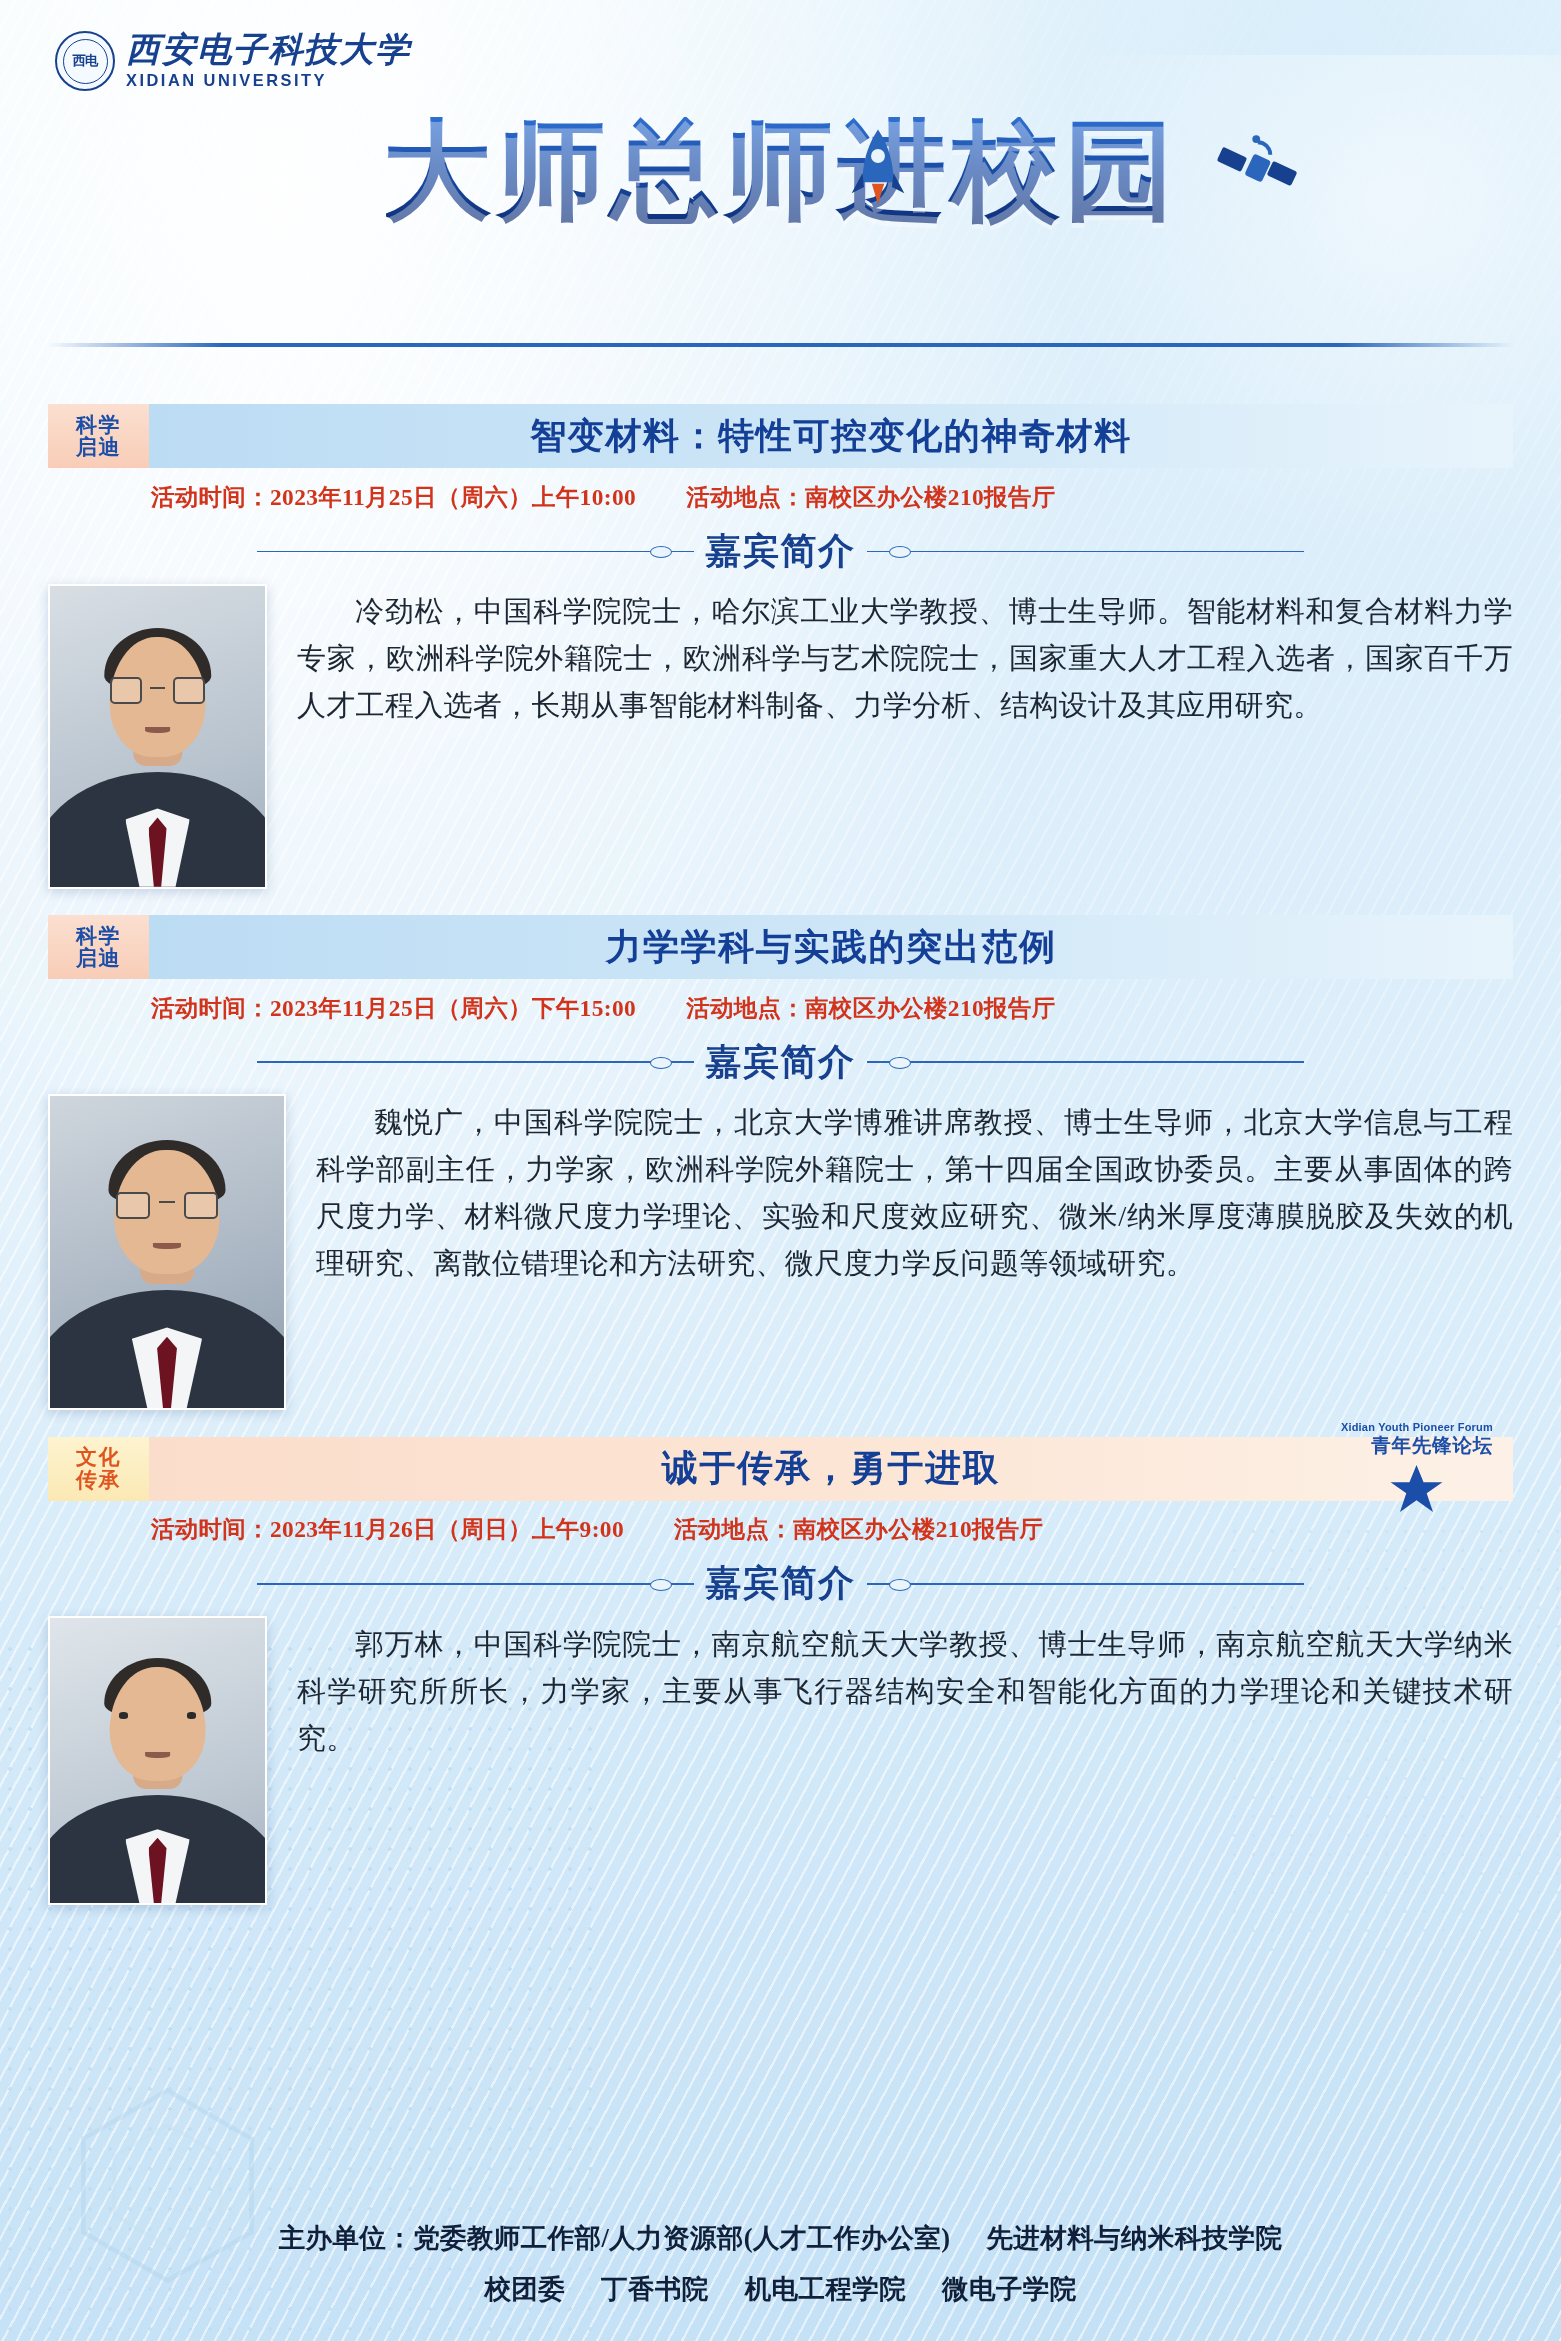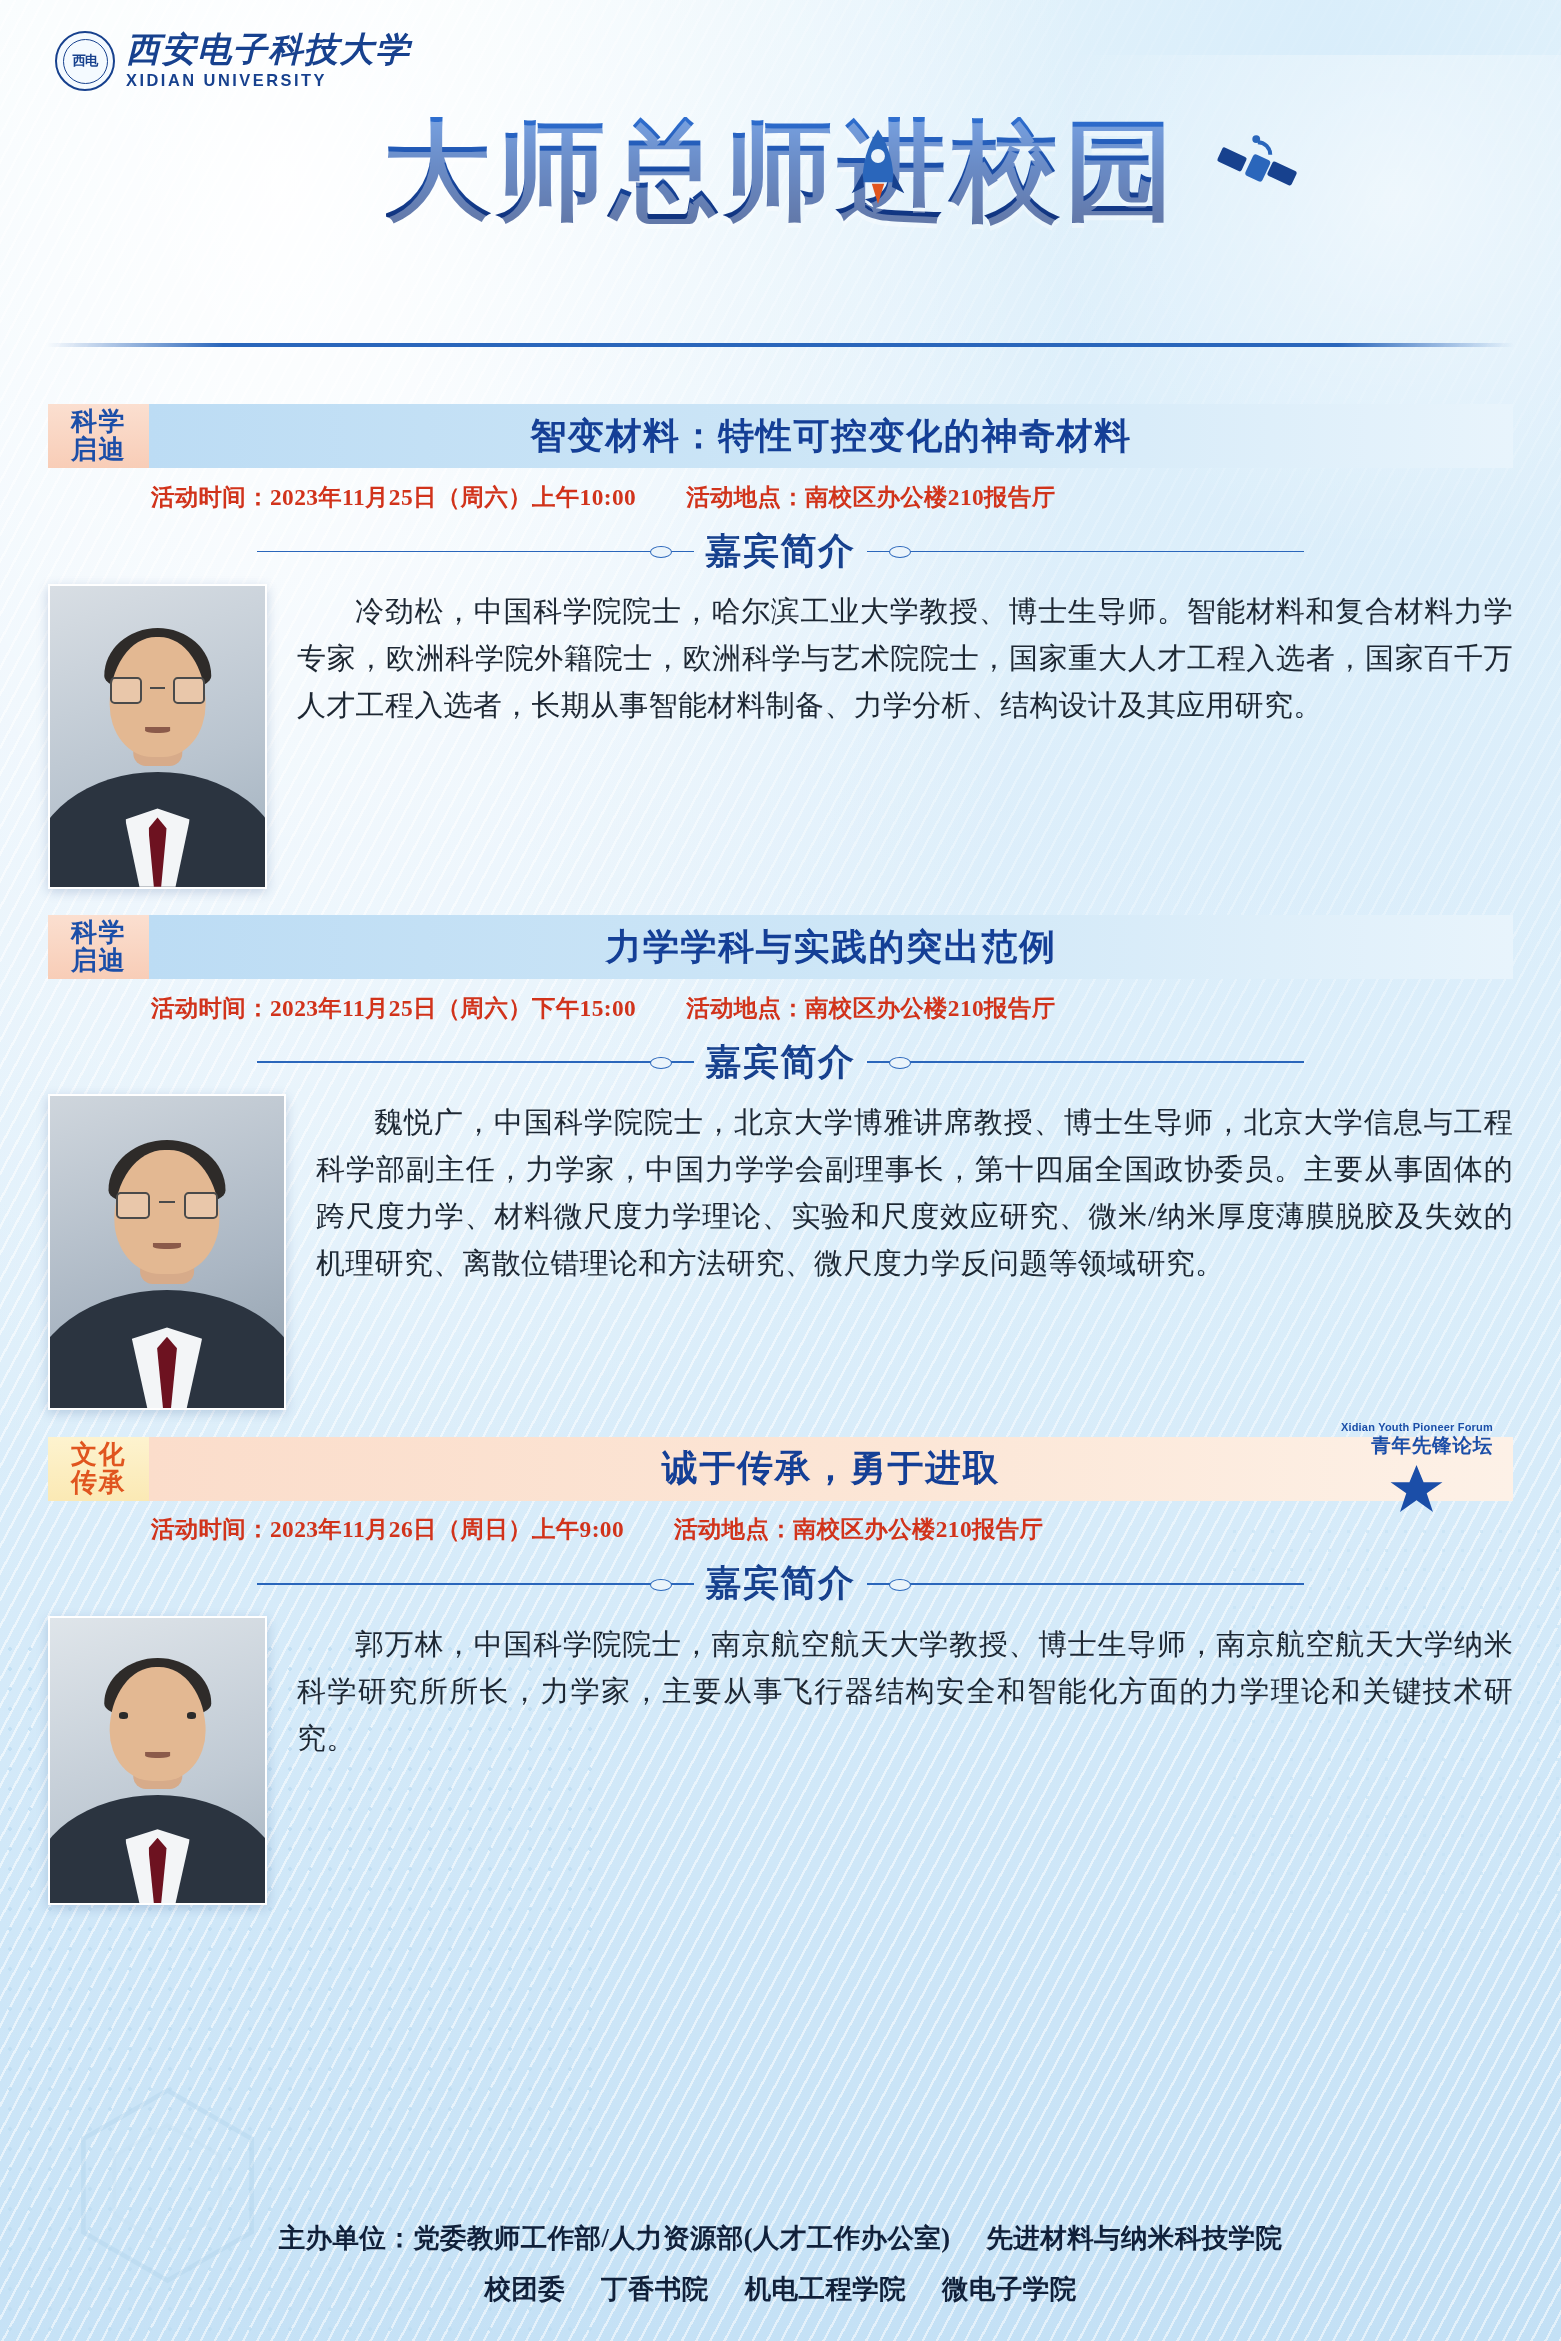--- a/index.html
+++ b/index.html
@@ -179,21 +179,21 @@
   }
   .sec-tag {
     width: 101px;
     flex: 0 0 101px;
     display: flex;
     flex-direction: column;
     align-items: center;
     justify-content: center;
     font-family: "Liberation Serif", "DejaVu Serif", serif;
     font-weight: 700;
-    font-size: 26px;
+    font-size: 21px;
     line-height: 1.08;
     letter-spacing: 1.6px;
     position: relative;
     z-index: 2;
   }
   .sec-tag.kexue {
     background: linear-gradient(180deg, #fbdfd0 0%, #f8cdb7 100%);
     color: #1b4ea8;
   }
   .sec-tag.wenhua {
@@ -566,21 +566,21 @@
           <div class="pt-neck"></div>
           <div class="pt-hair"></div>
           <div class="pt-head"></div>
           <div class="pt-glass l"></div>
           <div class="pt-glass r"></div>
           <div class="pt-bridge"></div>
           <div class="pt-mouth"></div>
           <div class="pt-shirt"></div>
           <div class="pt-tie"></div>
         </div>
-        <div class="bio-text">魏悦广，中国科学院院士，北京大学博雅讲席教授、博士生导师，北京大学信息与工程科学部副主任，力学家，中国力学学会副理事长，第十四届全国政协委员。主要从事固体的跨尺度力学、材料微尺度力学理论、实验和尺度效应研究、微米/纳米厚度薄膜脱胶及失效的机理研究、离散位错理论和方法研究、微尺度力学反问题等领域研究。</div>
+        <div class="bio-text">魏悦广，中国科学院院士，北京大学博雅讲席教授、博士生导师，北京大学信息与工程科学部副主任，力学家，欧洲科学院外籍院士，第十四届全国政协委员。主要从事固体的跨尺度力学、材料微尺度力学理论、实验和尺度效应研究、微米/纳米厚度薄膜脱胶及失效的机理研究、离散位错理论和方法研究、微尺度力学反问题等领域研究。</div>
       </div>
     </div>
 
     <div class="section">
       <div class="sec-head">
         <div class="sec-tag wenhua">
           <span>文化</span>
           <span>传承</span>
         </div>
         <div class="sec-title-bar peach">

